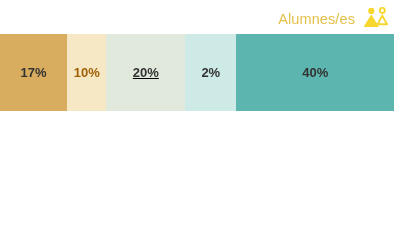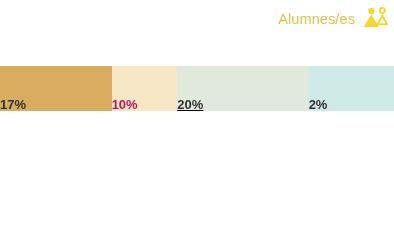--- a/index.html
+++ b/index.html
@@ -56,23 +56,23 @@
     top: 34px;
     width: 394px;
     height: 77px;
     display: flex;
     overflow: hidden;
   }
   .seg {
     height: 100%;
     display: flex;
     align-items: center;
+    justify-content: center;
     box-sizing: border-box;
     overflow: hidden;
-    margin-top: 32px;
   }
   .seg-label {
     font-size: 13px;
     font-weight: bold;
     color: #333333;
     line-height: 1;
     white-space: nowrap;
     user-select: none;
   }
 </style>
@@ -96,27 +96,30 @@
     </span>
   </div>
 
   <div id="bar">
 
     <div class="seg" style="background: rgb(216, 173, 95); flex: 17 0 0px;">
       <span class="seg-label" style="color: rgb(51, 51, 51);">17%</span>
     </div>
 
     <div class="seg" style="background: rgb(246, 231, 197); flex: 10 0 0px;">
-      <span class="seg-label" style="color: #be185d;">10%</span>
+      <span class="seg-label" style="color: #a16207;">10%</span>
     </div>
 
     <div class="seg" style="background: rgb(225, 232, 220); flex: 20 0 0px; text-decoration: underline;">
       <span class="seg-label" style="color: rgb(51, 51, 51);">20%</span>
     </div>
 
     <div class="seg" style="background: rgb(205, 234, 230); flex: 13 0 0px;">
       <span class="seg-label" style="color: rgb(51, 51, 51);">2%</span>
     </div>
 
+    <div class="seg" style="background: rgb(92, 181, 174); flex: 40 0 0px;">
+      <span class="seg-label" style="color: rgb(51, 51, 51);">40%</span>
+    </div>
 
   </div>
 
 </div>
 
 </body></html>

